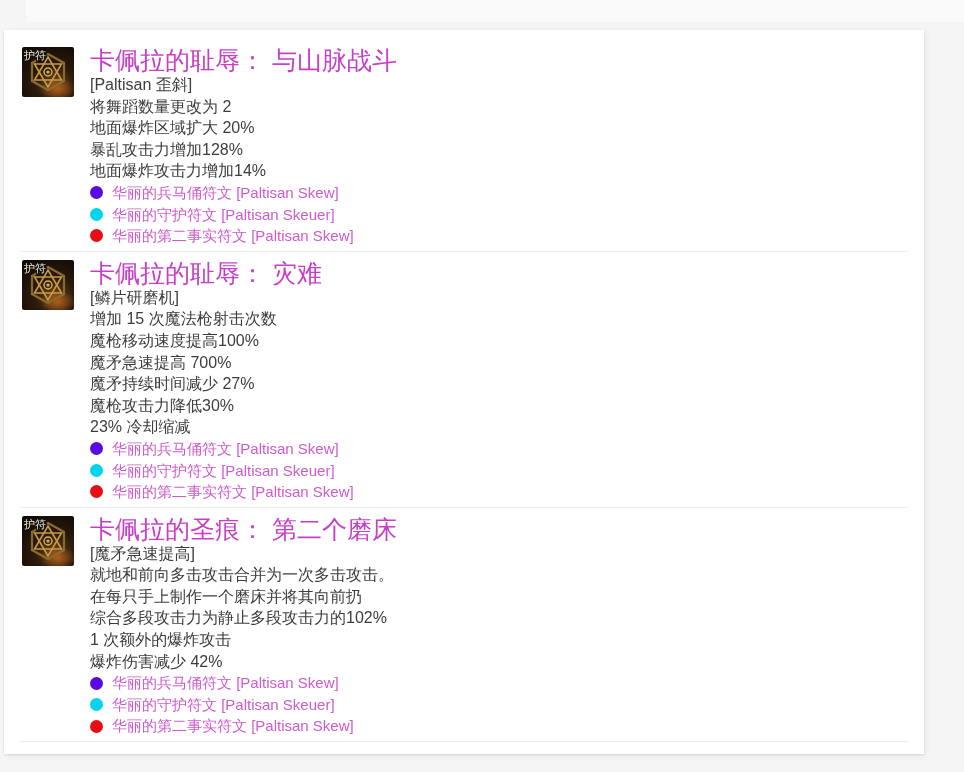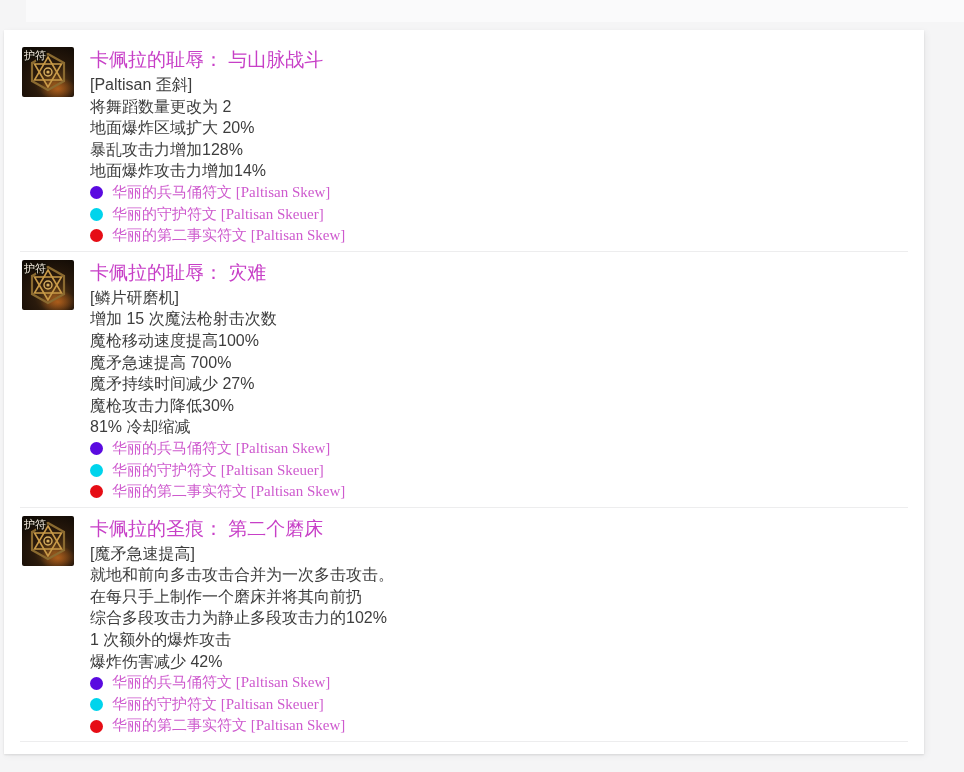--- a/index.html
+++ b/index.html
@@ -39,21 +39,21 @@
   }
   .talisman-icon {
     position: absolute;
     left: 2px;
     top: 8px;
     width: 52px;
     height: 50px;
     display: block;
   }
   .card-title {
-    font-size: 19px;
+    font-size: 25px;
     line-height: 28px;
     color: var(--title-color, #c73fc7);
     white-space: nowrap;
     cursor: pointer;
   }
   .card-subtitle, .line {
     font-size: 16px;
     line-height: 21.6px;
     color: var(--body-color, #3d3d3d);
     white-space: nowrap;
@@ -70,21 +70,20 @@
   .rune-dot {
     display: inline-block;
     width: 13px;
     height: 13px;
     border-radius: 50%;
     margin-right: 9px;
     flex: 0 0 auto;
   }
   .rune-link {
     color: var(--link-color, #ce5ace);
-    font-family: Liberation Serif, serif;
   }
   .icon-label-text {
     font-size: 11px;
     fill: #f7efe2;
     stroke: #141008;
     stroke-width: 2.4px;
     paint-order: stroke;
     font-family: "Liberation Sans", sans-serif;
   }
 </style>
@@ -163,21 +162,21 @@
       <text class="icon-label-text" x="2" y="12">护符</text>
     </svg>
     <div class="card-title">卡佩拉的耻辱： 灾难</div>
     <div class="card-subtitle">[鳞片研磨机]</div>
     <div>
         <div class="line">增加 15 次魔法枪射击次数</div>
         <div class="line">魔枪移动速度提高100%</div>
         <div class="line">魔矛急速提高 700%</div>
         <div class="line">魔矛持续时间减少 27%</div>
         <div class="line">魔枪攻击力降低30%</div>
-        <div class="line">81% 冷却缩减</div>
+        <div class="line">23% 冷却缩减</div>
       </div>
     <div>
         <div class="rune-row">
           <span class="rune-dot" style="background: rgb(90, 10, 224);"></span>
           <span class="rune-link">华丽的兵马俑符文 [Paltisan Skew]</span>
         </div>
         <div class="rune-row">
           <span class="rune-dot" style="background: rgb(0, 212, 236);"></span>
           <span class="rune-link">华丽的守护符文 [Paltisan Skeuer]</span>
         </div>

